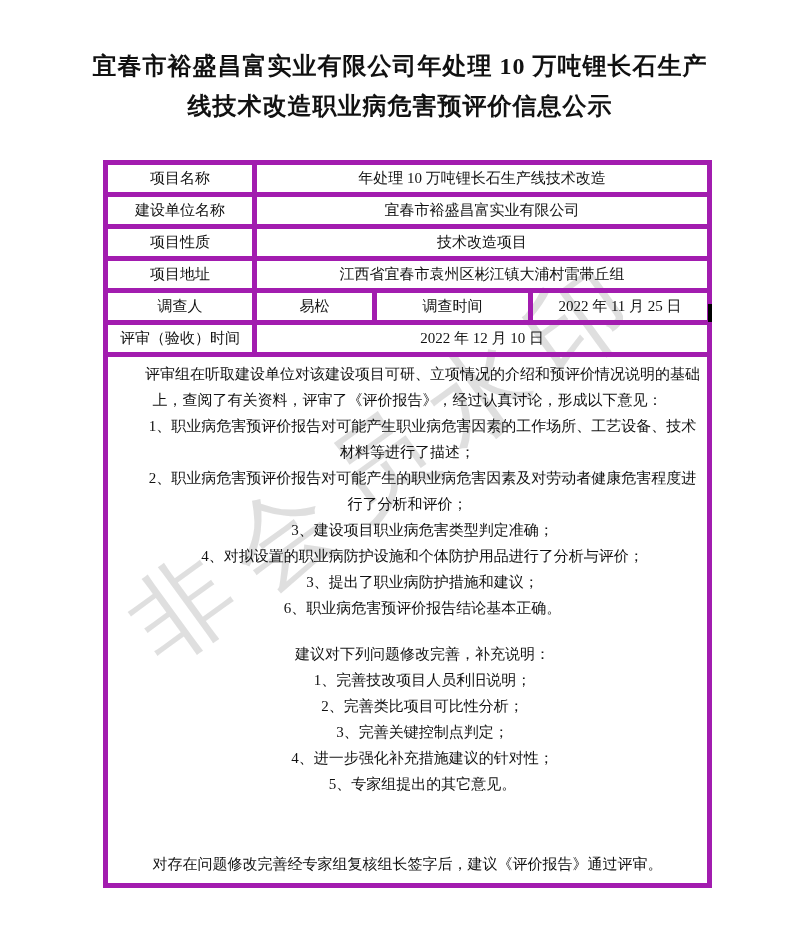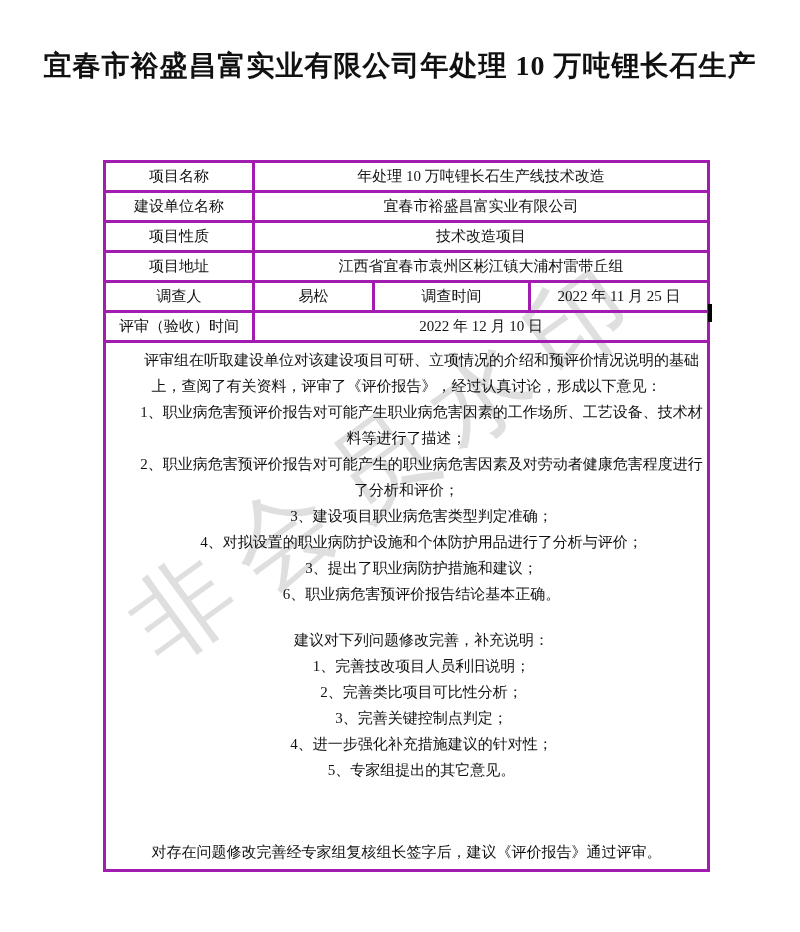--- a/index.html
+++ b/index.html
@@ -10,56 +10,57 @@
 
   .watermark {
     position:absolute; left:390px; top:460px; z-index:0;
     transform:translate(-50%,-50%) rotate(-36deg);
     font-size:100px; letter-spacing:22px; white-space:nowrap;
     color:#c6c6c6; opacity:0.55; font-weight:400; pointer-events:none;
   }
 
   .title {
     position:absolute; top:46px; left:0; width:100%; z-index:1;
-    text-align:center; font-weight:bold; font-size:28px; line-height:40px;
+    text-align:center; font-weight:bold; font-size:24px; line-height:40px;
     letter-spacing:1px;
   }
 
   table.info {
     position:absolute; left:103px; top:160px; z-index:1;
     width:604px; border-collapse:collapse; table-layout:fixed;
     background:transparent;
   }
   table.info td {
-    border:3px solid #a21caf; font-size:15px; text-align:center;
+    border:5px solid #a21caf; font-size:15px; text-align:center;
     height:29px; padding:4px 4px; background:transparent;margin-left:25px;
   }
   table.info { border:2px solid #000; }
   td.opinion {
     height:456px; vertical-align:top; text-align:left;
     padding:5px 7px 4px 7px; line-height:26px;
   }
   .para { text-indent:2em; }
   .para.gap { margin-top:20px; }
-  .para.conclusion { text-indent:0; margin-top:56px; }
+  .para.conclusion { text-indent:0; margin-top:56px;font-family:Liberation Mono, monospace; }
 
   .artifact {
     position:absolute; left:708px; top:304px; width:4px; height:18px;
     background:#000; z-index:2;
   }
 </style>
 </head>
 <body>
 
 <div class="page">
 
   <div class="watermark">非会员水印</div>
 
   <div class="title">
     <div>宜春市裕盛昌富实业有限公司年处理 10 万吨锂长石生产</div>
+    <div>线技术改造职业病危害预评价信息公示</div>
   </div>
 
   <table class="info">
     <colgroup>
       <col style="width:149px">
         <col style="width:120px">
         <col style="width:156px">
         <col style="width:179px">
     </colgroup>
     <tbody>

